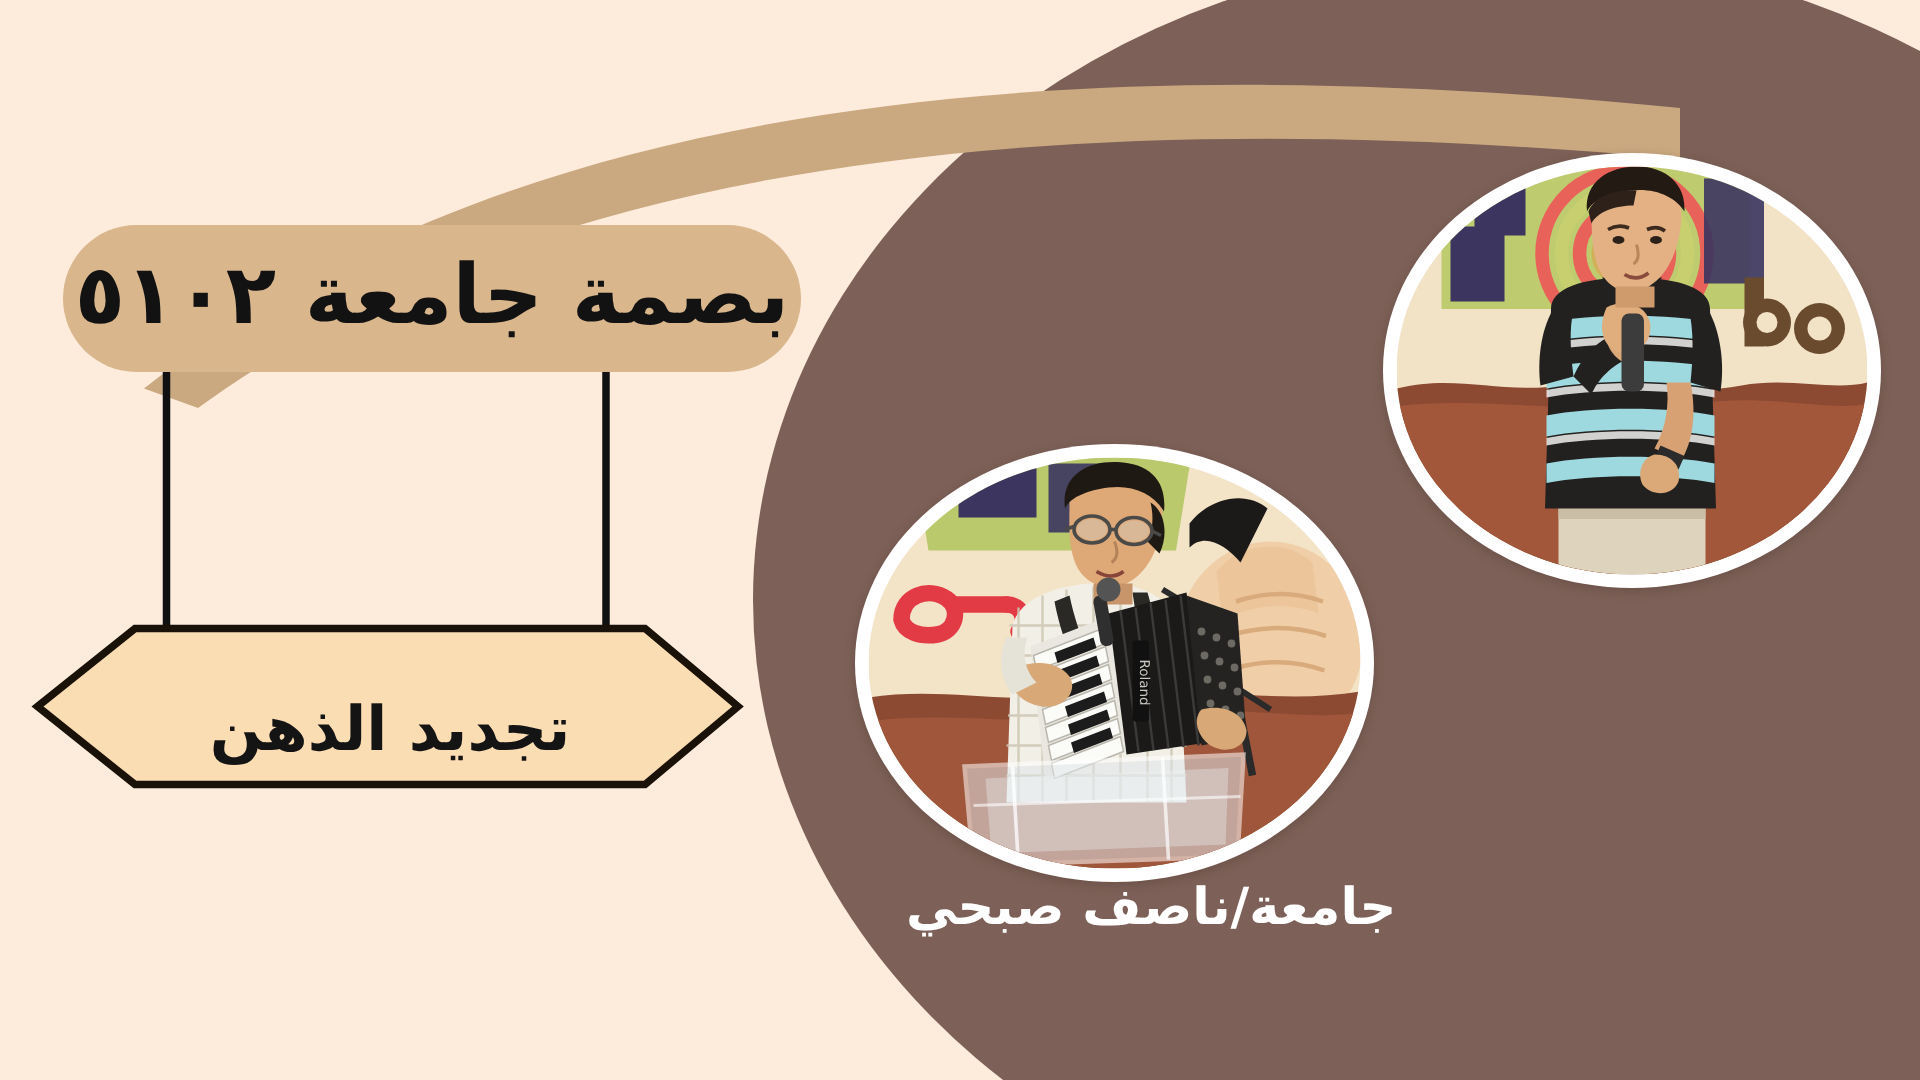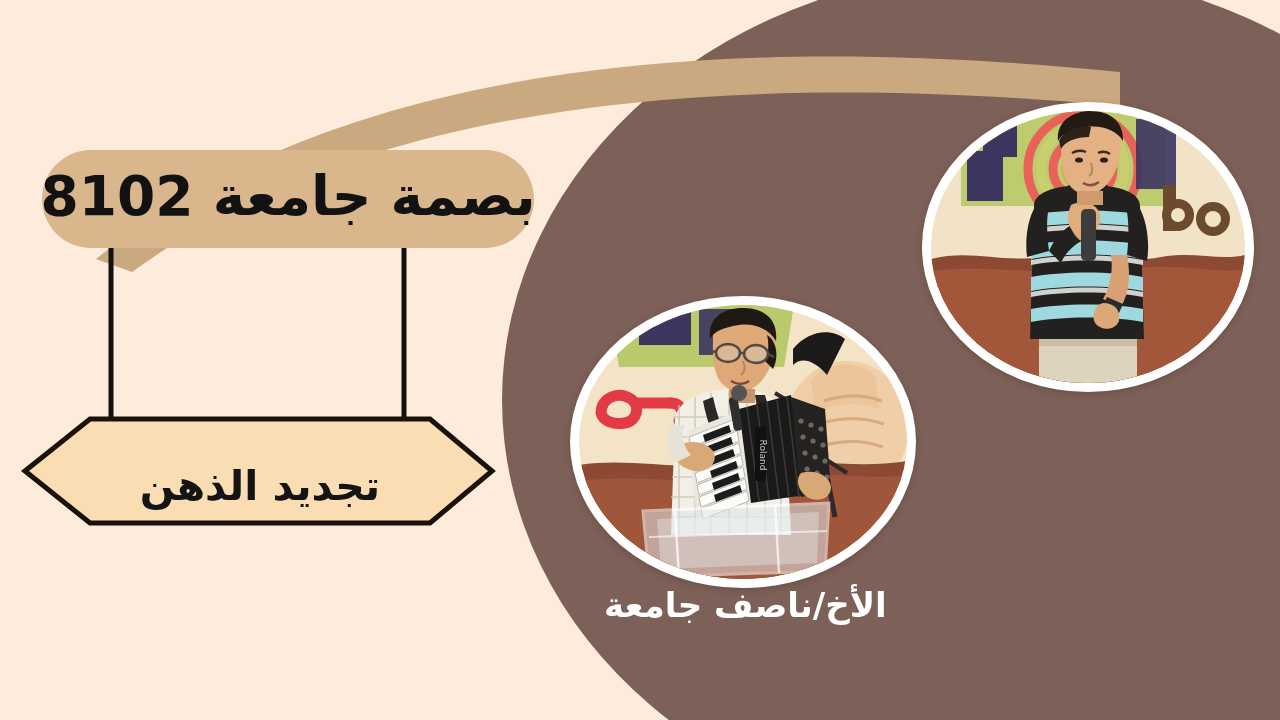--- a/index.html
+++ b/index.html
@@ -418,24 +418,24 @@
             <path d="M70 232 L 248 226" stroke="#ffffff" stroke-width="2" opacity="0.6" fill="none"></path>
           </g>
         </svg>
       </div>
     </div>
   </div>
 
   <div id="text-layer">
 
     <div class="title-pill">
-      <span class="txt">بصمة جامعة 2018</span>
+      <span class="txt">بصمة جامعة ٢٠١٥</span>
     </div>
 
     <div class="hex-label">
       <span class="txt">تجديد الذهن</span>
     </div>
 
 
-    <div class="caption" id="caption-nassef">الأخ/ناصف جامعة</div>
+    <div class="caption" id="caption-nassef">جامعة/ناصف صبحي</div>
   </div>
 
 </div>
 
 </body></html>

